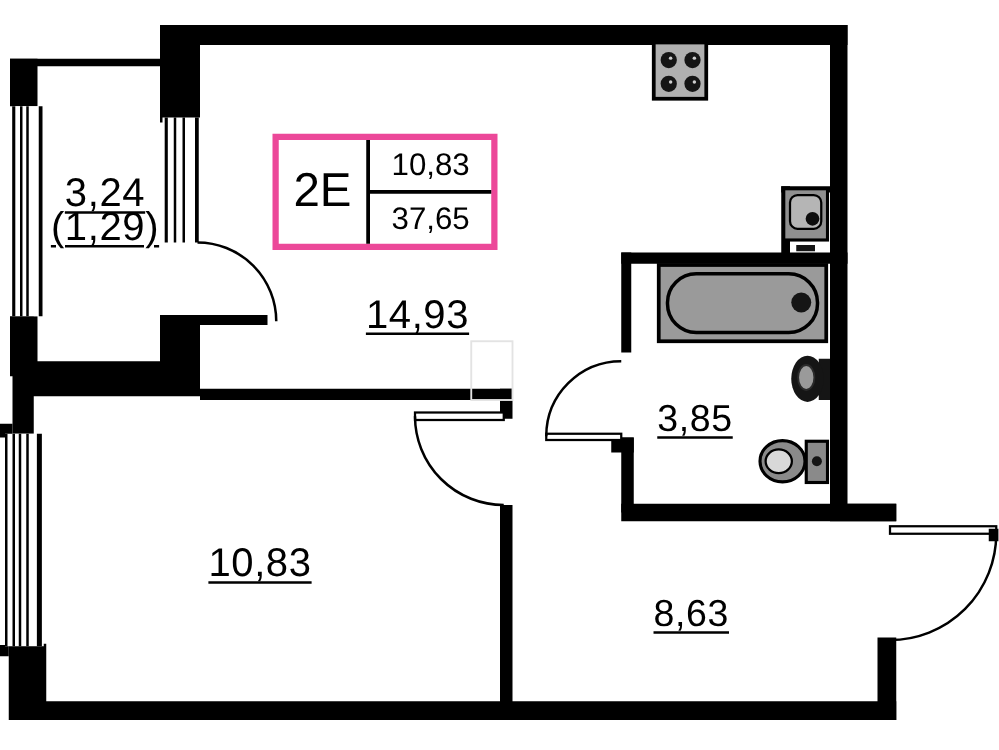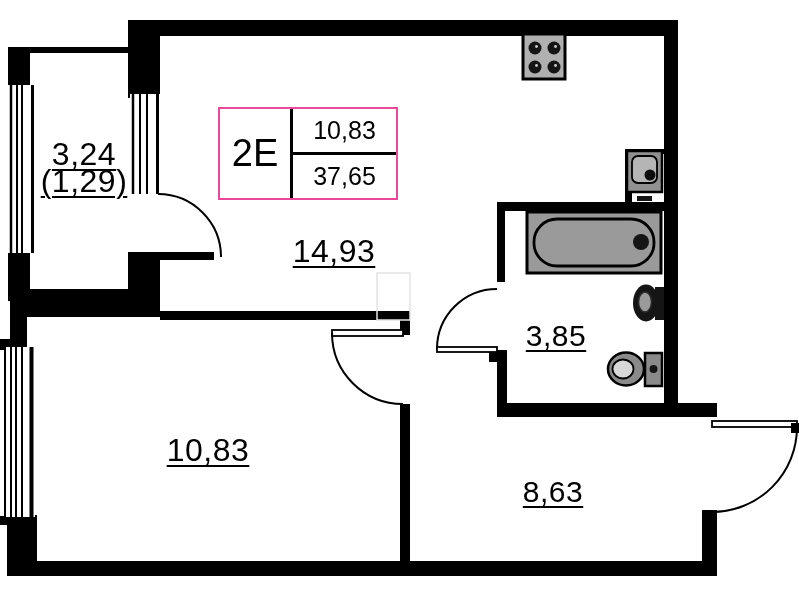--- a/index.html
+++ b/index.html
@@ -19,21 +19,21 @@
     color:#000;
     text-decoration:underline;
     text-decoration-thickness:2px;
     text-underline-offset:4px;
     white-space:nowrap;
     letter-spacing:0.5px;
   }
   .room-label.small{font-size:30px;}
   .title-block{
     position:absolute;left:218px;top:107px;width:180px;height:93px;
-    border:2px solid #ec4899;background:#fff;display:flex;box-sizing:border-box;
+    border:5px solid #ec4899;background:#fff;display:flex;box-sizing:border-box;
   }
   .tb-left{
     width:70px;border-right:3px solid #000;
     display:flex;align-items:center;justify-content:center;
     font-size:38px;color:#000;
   }
   .tb-right{flex:1;display:flex;flex-direction:column;}
   .tb-row{
     flex:1;display:flex;align-items:center;justify-content:center;
     font-size:25px;color:#000;border-bottom:3px solid #000;

